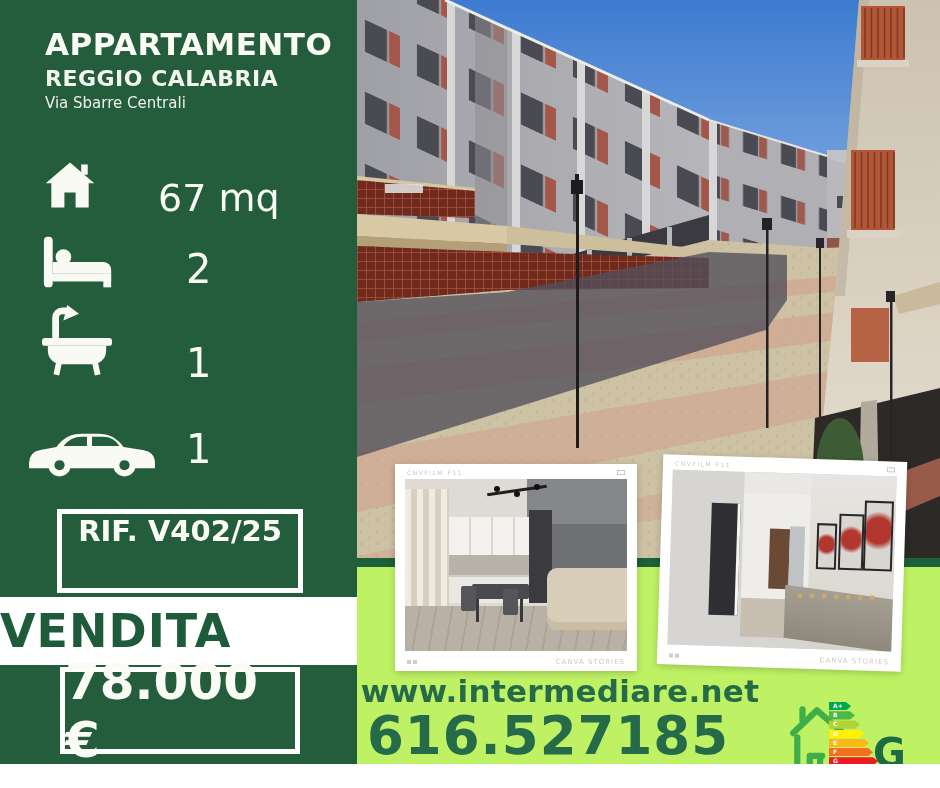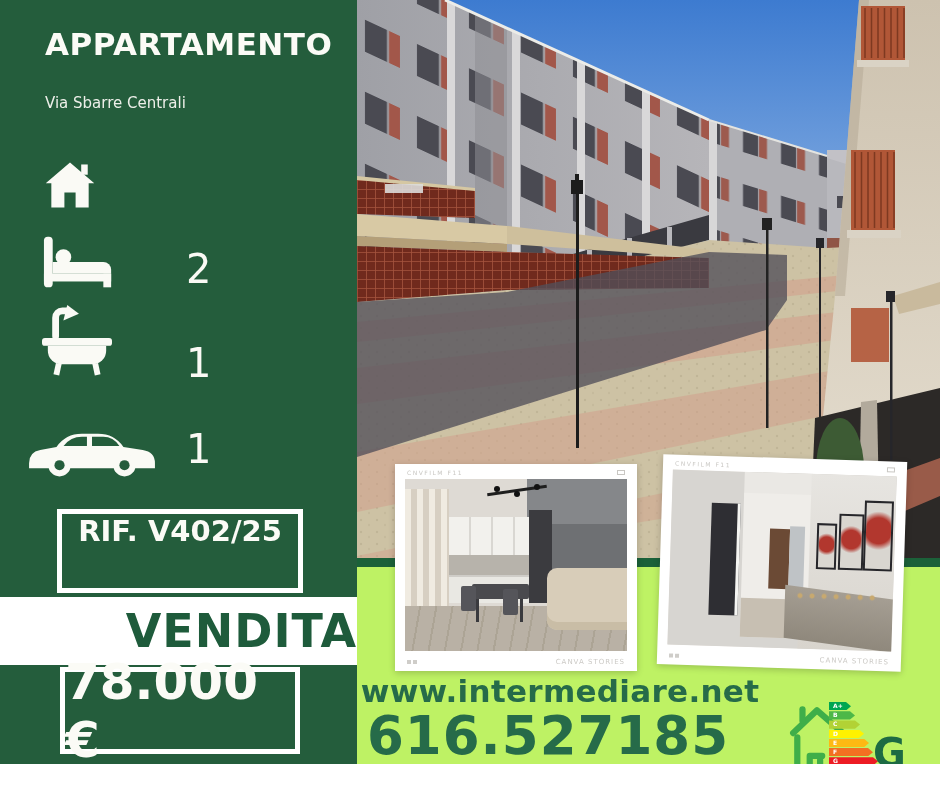--- a/index.html
+++ b/index.html
@@ -24,21 +24,21 @@
   #feat2-icon{left:42px;top:236px;width:74px;height:52px;}
   #feat2-value{left:186px;top:246px;font-size:40px;}
   #feat3-icon{left:42px;top:303px;width:70px;height:76px;}
   #feat3-value{left:186px;top:340px;font-size:40px;}
   #feat4-icon{left:25px;top:424px;width:134px;height:54px;}
   #feat4-value{left:186px;top:426px;font-size:40px;}
   #rif-box{left:57px;top:509px;width:246px;height:84px;border:5px solid #fff;
     display:flex;justify-content:center;}
   #rif-box span{color:#FBFBF6;font-size:29px;font-weight:600;}
   #vendita-band{left:0;top:597px;width:357px;height:68px;background:#fff;
-    display:flex;align-items:center;justify-content:flex-end;}
+    display:flex;align-items:center;justify-content:flex-start;}
   #vendita-band span{font-size:46px;font-weight:800;letter-spacing:1px;color:#1E5B3B;}
   #price-box{left:60px;top:667px;width:240px;height:87px;border:5px solid #fff;
     display:flex;align-items:center;justify-content:center;}
   #price-box span{color:#FBFBF6;font-size:50px;font-weight:800;}
 
   
   .polaroid{background:#fff;box-shadow:0 2px 7px rgba(0,0,0,.20);padding:15px 10px 20px 10px;}
   #polaroid-1{left:395px;top:464px;width:242px;height:207px;}
   #polaroid-2{left:660px;top:458px;width:244px;height:210px;transform:rotate(1.8deg);}
   .p-top{position:absolute;top:3px;left:12px;right:12px;height:11px;font-size:6px;
@@ -225,28 +225,30 @@
       <rect x="482" y="528" width="18" height="20" rx="2" fill="#A34B2E"></rect>
       <rect x="510" y="534" width="20" height="18" rx="2" fill="#A34B2E"></rect>
       <rect x="533" y="300" width="2.5" height="160" fill="#26262A"></rect>
       <rect x="529" y="291" width="9" height="11" fill="#26262A"></rect>
     </svg>
   </div>
   <div id="photo-divider" class="abs" style="background-color: rgb(27, 97, 57);"></div>
 
   <div id="sidebar" class="abs" style="background-color: rgb(36, 93, 60);">
     <div class="abs brand-title">APPARTAMENTO</div>
+    <div class="abs brand-city">REGGIO CALABRIA</div>
     <div class="abs brand-street">Via Sbarre Centrali</div>
 
     <div id="feat1-icon" class="abs feat-icon">
       <svg viewBox="0 0 60 52">
           <path d="M30 2 L4 24 L10 24 L10 50 L24 50 L24 34 L36 34 L36 50 L50 50 L50 24 L56 24 Z" fill="#FAFAF5"></path>
           <rect x="42" y="4" width="7" height="11" fill="#FAFAF5"></rect>
         </svg>
     </div>
+    <div id="feat1-value" class="abs feat-value">67 mq</div>
 
     <div id="feat2-icon" class="abs feat-icon">
       <svg viewBox="0 0 76 52">
           <rect x="2" y="0" width="9" height="52" rx="4" fill="#FAFAF5"></rect>
           <circle cx="22" cy="21" r="8" fill="#FAFAF5"></circle>
           <path d="M11 26 h52 a8 8 0 0 1 8 8 v4 H11 Z" fill="#FAFAF5"></path>
           <rect x="2" y="38" width="69" height="8" fill="#FAFAF5"></rect>
           <rect x="63" y="38" width="8" height="14" fill="#FAFAF5"></rect>
         </svg>
     </div>

